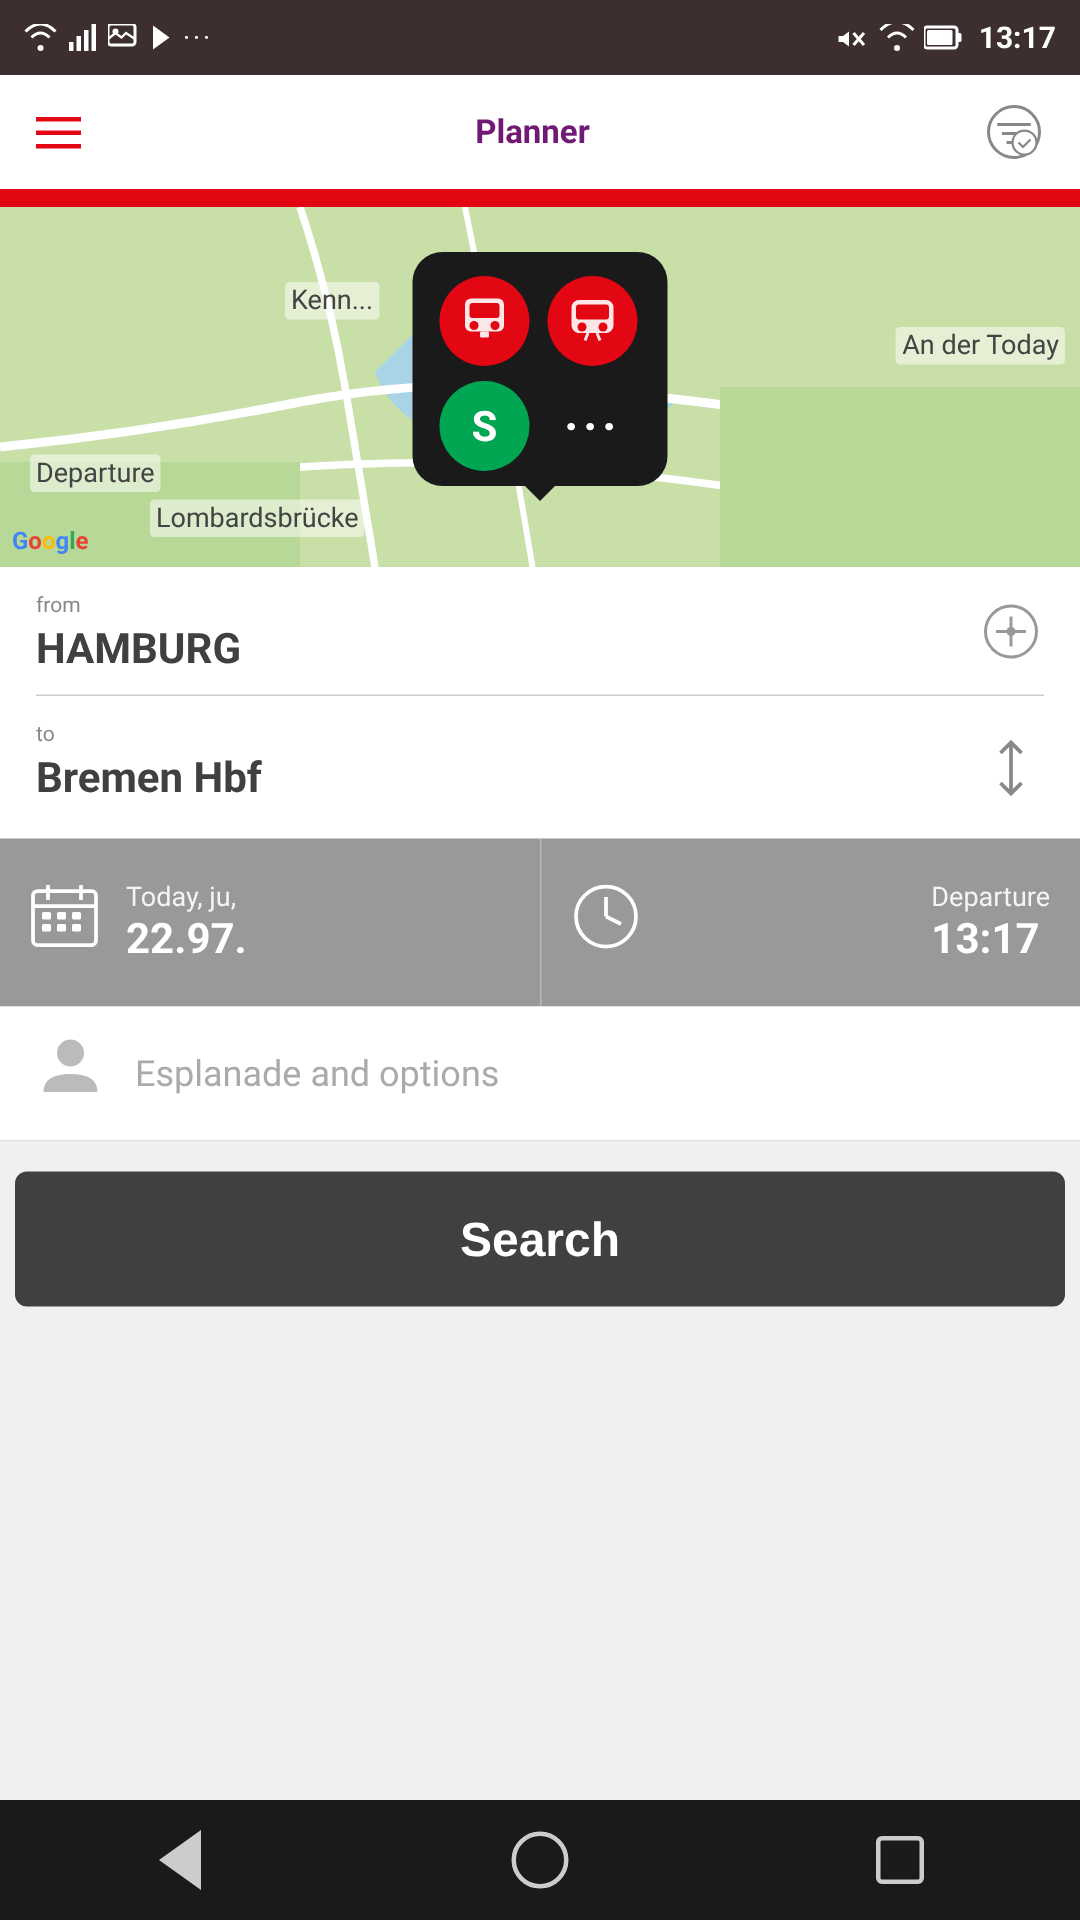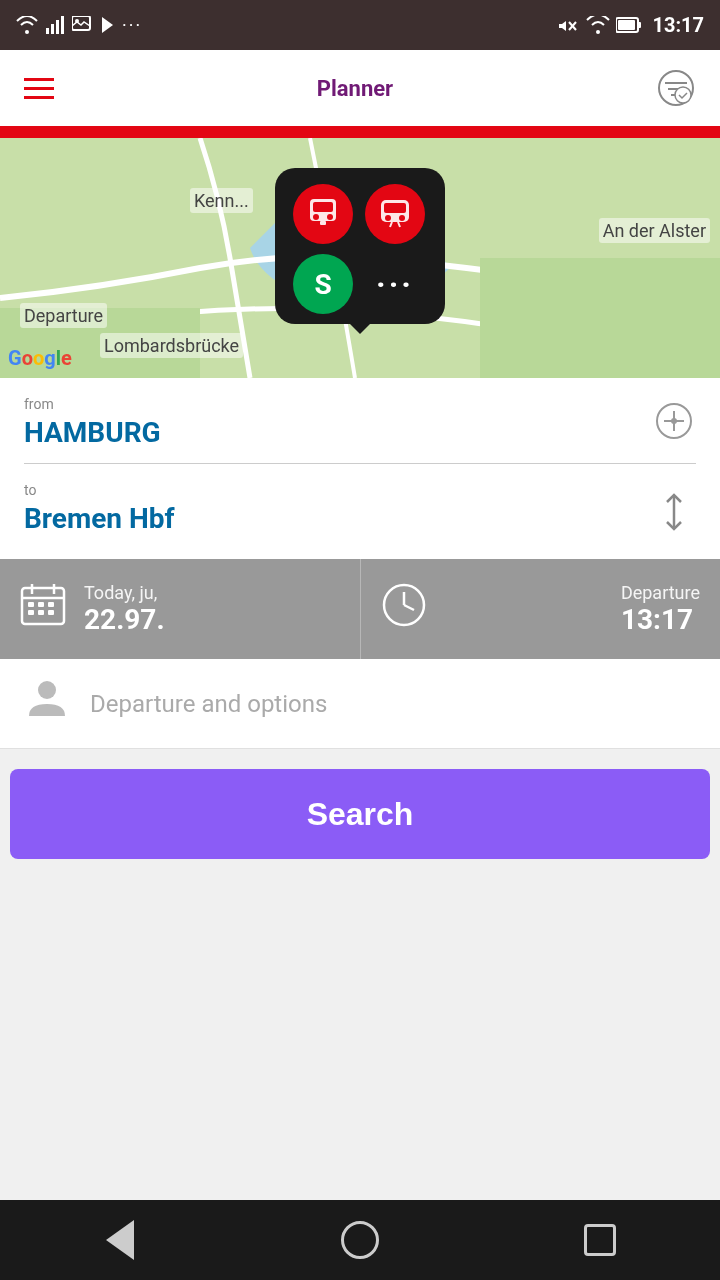--- a/index.html
+++ b/index.html
@@ -148,21 +148,21 @@
     
     .map-svg-overlay {
       position: absolute;
       top: 0; left: 0;
       width: 100%; height: 100%;
     }
     .google-logo {
       position: absolute;
       bottom: 8px;
       left: 8px;
-      font-size: 20px;
+      font-size: 16px;
       font-weight: bold;
     }
     .google-logo .g-blue { color: #4285F4; }
     .google-logo .g-red { color: #EA4335; }
     .google-logo .g-yellow { color: #FBBC05; }
     .google-logo .g-green { color: #34A853; }
 
     
     .map-label {
       position: absolute;
@@ -187,21 +187,21 @@
       border-bottom: none;
     }
     .field-label {
       font-size: 14px;
       color: #888;
       margin-bottom: 4px;
     }
     .field-value {
       font-size: 28px;
       font-weight: bold;
-      color: #0369a1;
+      color: #404040;
       padding-bottom: 8px;
     }
     .field-icon {
       position: absolute;
       right: 0;
       top: 50%;
       transform: translateY(-50%);
       width: 44px;
       height: 44px;
       display: flex;
@@ -245,21 +245,21 @@
       display: flex;
       align-items: center;
       justify-content: center;
       color: #888;
     }
 
     
     .datetime-row {
       display: flex;
       width: 720px;
-      height: 100px;
+      height: 112px;
       background: #999;
     }
     .datetime-cell {
       flex: 1;
       display: flex;
       align-items: center;
       padding: 0 20px;
       gap: 18px;
     }
     .datetime-cell + .datetime-cell {
@@ -300,21 +300,21 @@
     .travellers-text {
       font-size: 24px;
       color: #aaa;
     }
 
     
     .search-button {
       width: 700px;
       margin: 20px 10px;
       height: 90px;
-      background: #8b5cf6;
+      background: #404040;
       border: none;
       border-radius: 8px;
       color: white;
       font-size: 32px;
       font-weight: bold;
       cursor: pointer;
       display: flex;
       align-items: center;
       justify-content: center;
     }
@@ -472,21 +472,21 @@
         <circle cx="24" cy="21" r="3" fill="#e30613"></circle>
         <path d="M14 25 L12 30 M20 25 L22 30" stroke="white" stroke-width="2" opacity="0.9"></path>
       </svg>
     </div>
     <div class="transit-badge green-s">S</div>
     <div class="transit-badge dots" style="font-size:32px;letter-spacing:3px">···</div>
   </div>
 
   <div class="map-label" style="bottom: 50px; left: 20px;">Departure</div>
   <div class="map-label" style="bottom: 20px; left: 100px;">Lombardsbrücke</div>
-  <div class="map-label" style="top: 80px; right: 10px;">An der Alster</div>
+  <div class="map-label" style="top: 80px; right: 10px;">An der Today</div>
   <div class="map-label" style="top: 50px; left: 190px;">Kenn...</div>
 
   <div class="google-logo">
     <span class="g-blue">G</span><span class="g-red">o</span><span class="g-yellow">o</span><span class="g-blue">g</span><span class="g-green">l</span><span class="g-red">e</span>
   </div>
 </div>
 
 <div class="form-area">
 
   <div class="form-field" style="padding-right: 60px;">
@@ -550,21 +550,21 @@
   </div>
 </div>
 
 <div class="travellers-row">
   <div class="travellers-icon">
     <svg width="46" height="46" viewBox="0 0 46 46">
       <circle cx="23" cy="14" r="9" fill="#bbb"></circle>
       <path d="M5 40 Q5 28 23 28 Q41 28 41 40" fill="#bbb"></path>
     </svg>
   </div>
-  <div class="travellers-text">Departure and options</div>
+  <div class="travellers-text">Esplanade and options</div>
 </div>
 
 <button class="search-button">Search</button>
 
 <div class="bottom-spacer"></div>
 
 <div class="bottom-nav">
   <div class="nav-btn">
     <div class="triangle-left"></div>
   </div>

